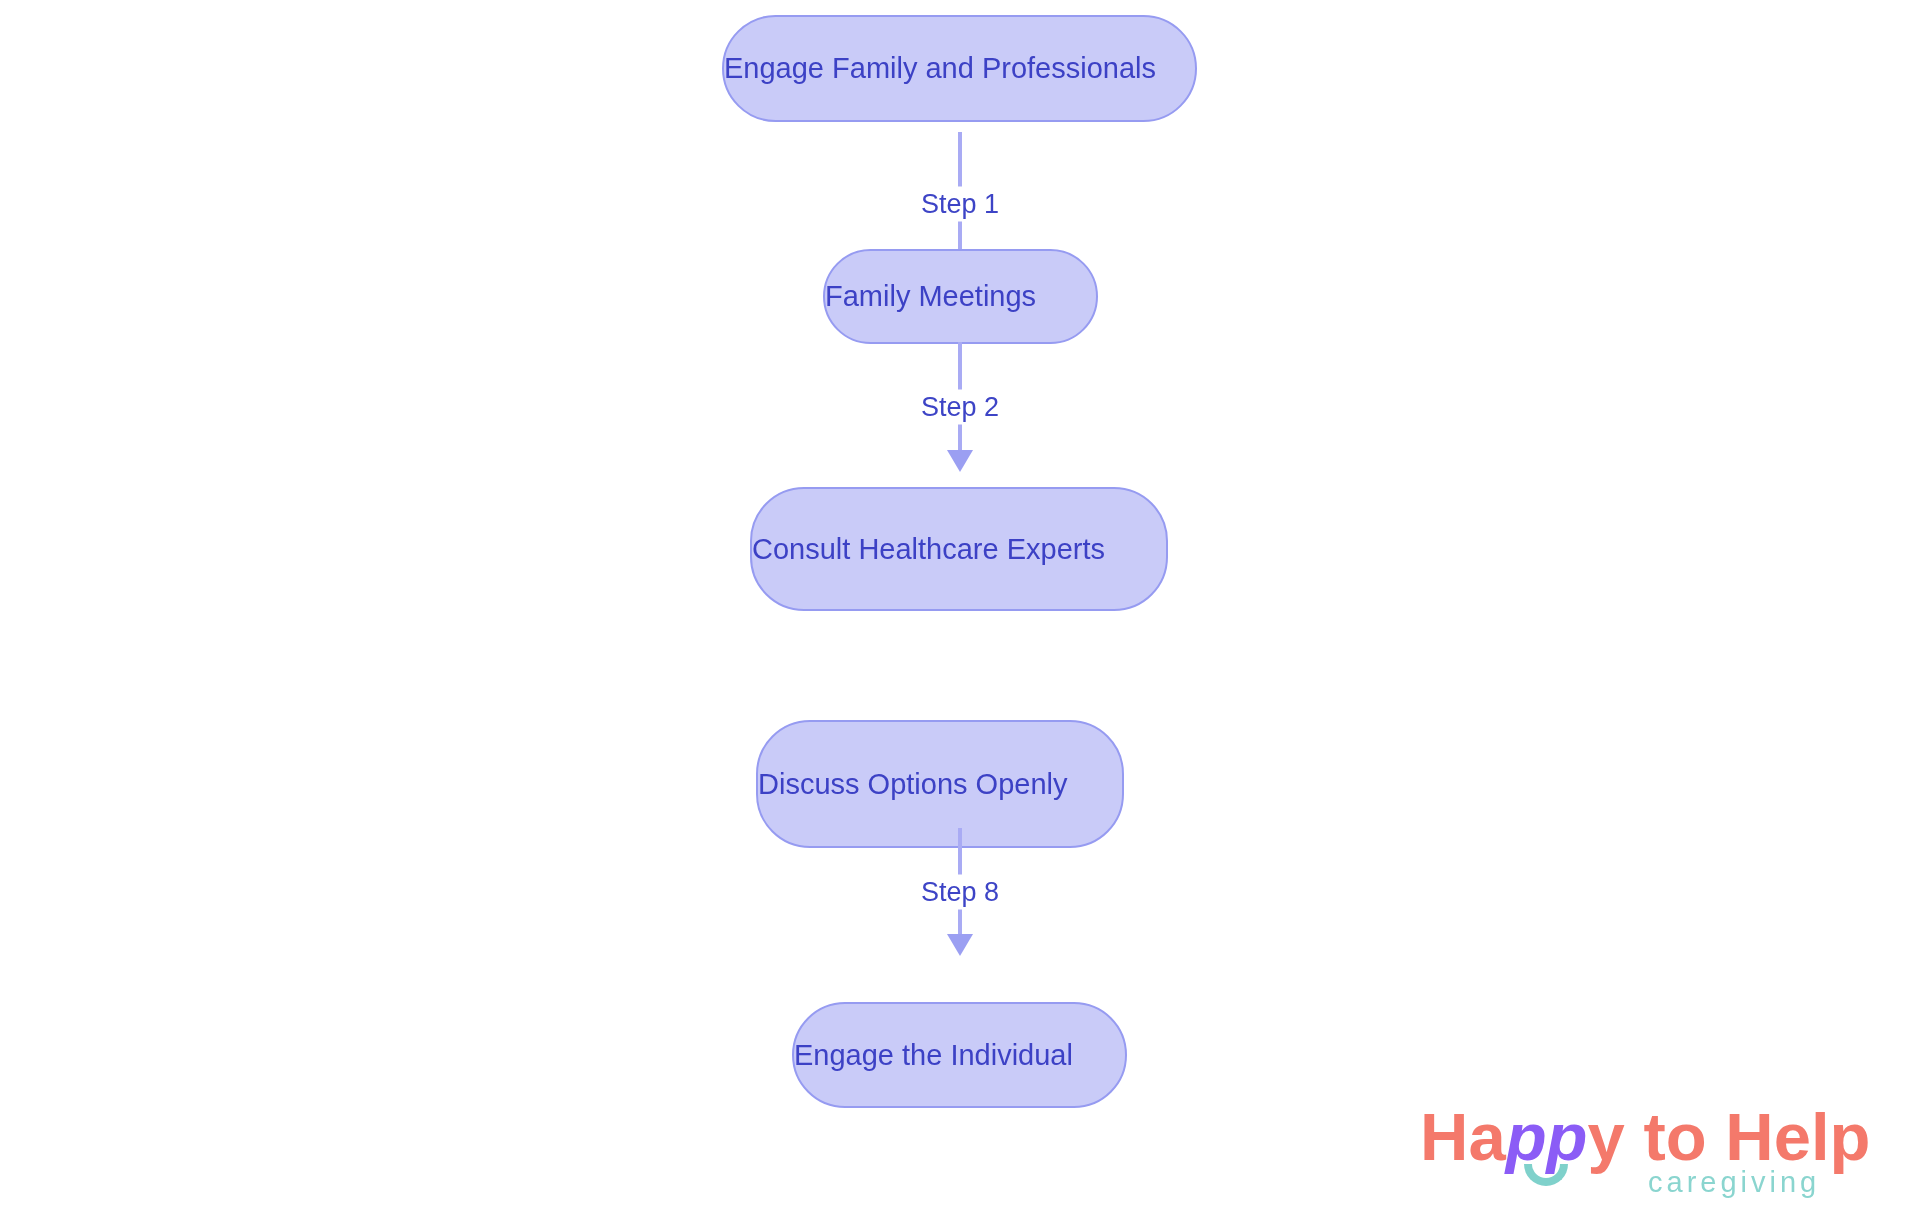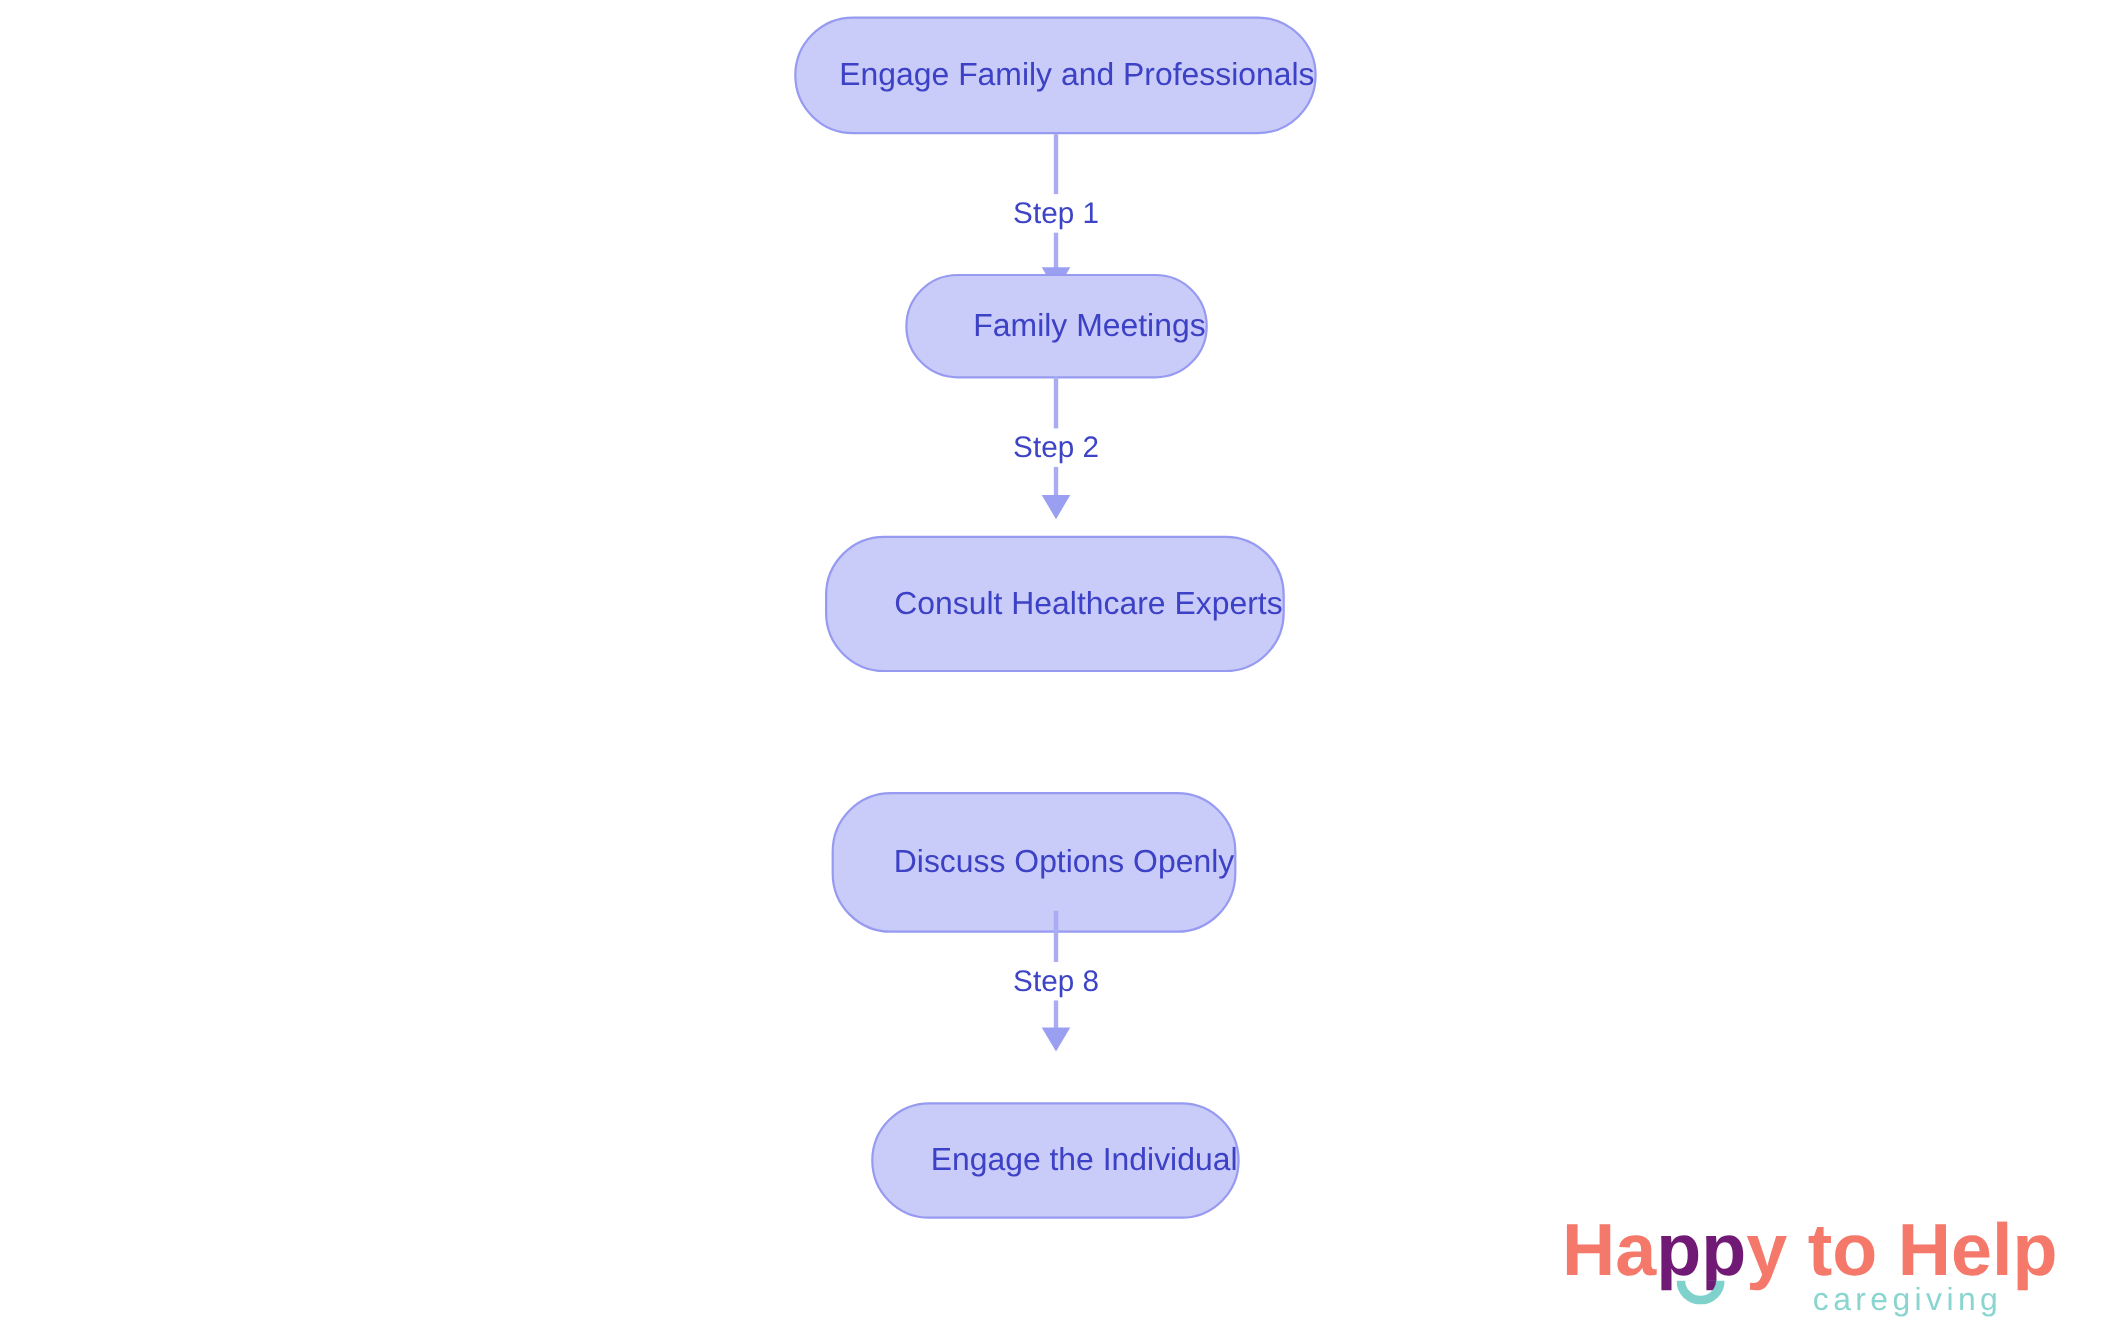--- a/index.html
+++ b/index.html
@@ -10,33 +10,33 @@
     overflow:hidden;
     font-family:"Liberation Sans", sans-serif;
   }
   
   .node{
     position:absolute;
     box-sizing:border-box;
     background:#c9cbf8;
     border:2px solid #969bf1;
     border-radius:54px;
-    display:flex;align-items:center;justify-content:flex-end;
+    display:flex;align-items:center;justify-content:flex-start;
     color:#3c41c5;
     font-size:29px;
     white-space:nowrap;
   }
   .n1{left:722px;top:15px; width:475px;height:107px;}
   .n2{left:823px;top:249px;width:275px;height:95px;}
   .n3{left:750px;top:487px;width:418px;height:124px;}
   .n4{left:756px;top:720px;width:368px;height:128px;}
   .n5{left:792px;top:956px;width:335px;height:106px;margin-top:46px;}
   
   .arrow{position:absolute;width:160px;left:880px;}
-  .a1{top:122px;height:143px;}
+  .a1{top:132px;height:143px;}
   .a2{top:342px;height:130px;}
   .a3{top:595px;height:125px;}
   .a4{top:828px;height:128px;}
   .arrow .line{
     position:absolute;left:50%;top:0;bottom:18px;
     width:4px;margin-left:-2px;
     background:#a9abf4;
   }
   .arrow .head{
     position:absolute;left:50%;bottom:0;
@@ -55,21 +55,21 @@
     font-size:27px;
     white-space:nowrap;
   }
   
   .logo{position:absolute;left:0;top:0;width:100%;height:100%;pointer-events:none;}
   .wordmark{
     position:absolute;left:1420px;top:1098px;
     font-size:67px;font-weight:bold;letter-spacing:0px;
     color:#f4796b;white-space:nowrap;
   }
-  .wordmark .teal{color:#701a75;}
+  .wordmark .teal{color:#8b5cf6;font-style:italic;}
   .smile{
     position:absolute;left:1524px;top:1164px;
     width:28px;height:14px;
     border:8px solid #7fd1cb;border-top:none;
     border-bottom-left-radius:22px;
     border-bottom-right-radius:22px;
   }
   .tagline{
     position:absolute;left:1648px;top:1166px;
     font-size:29px;letter-spacing:4px;

